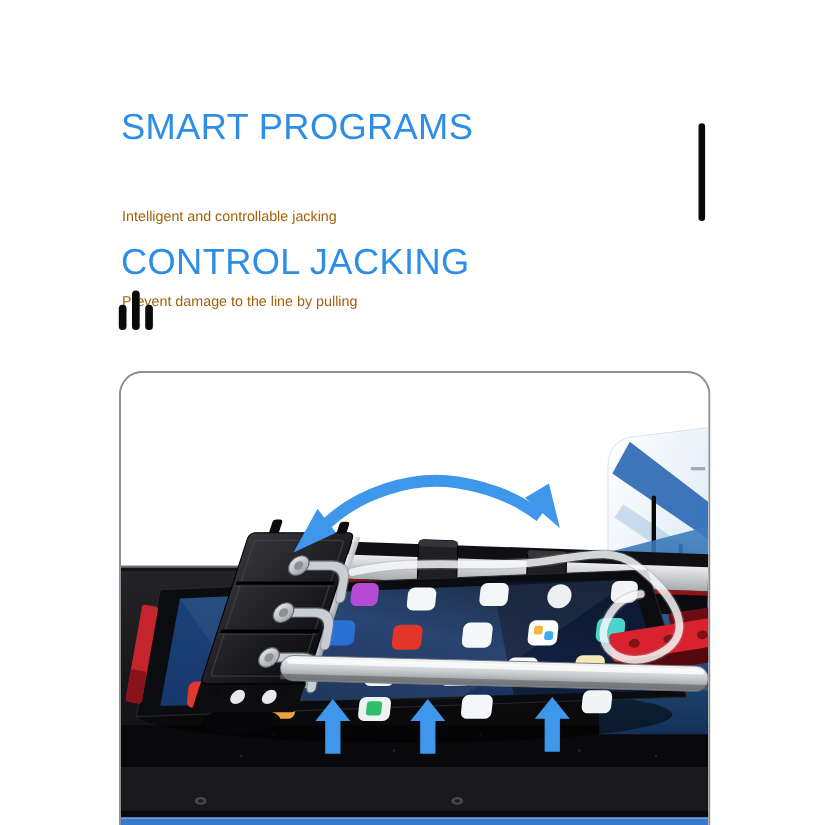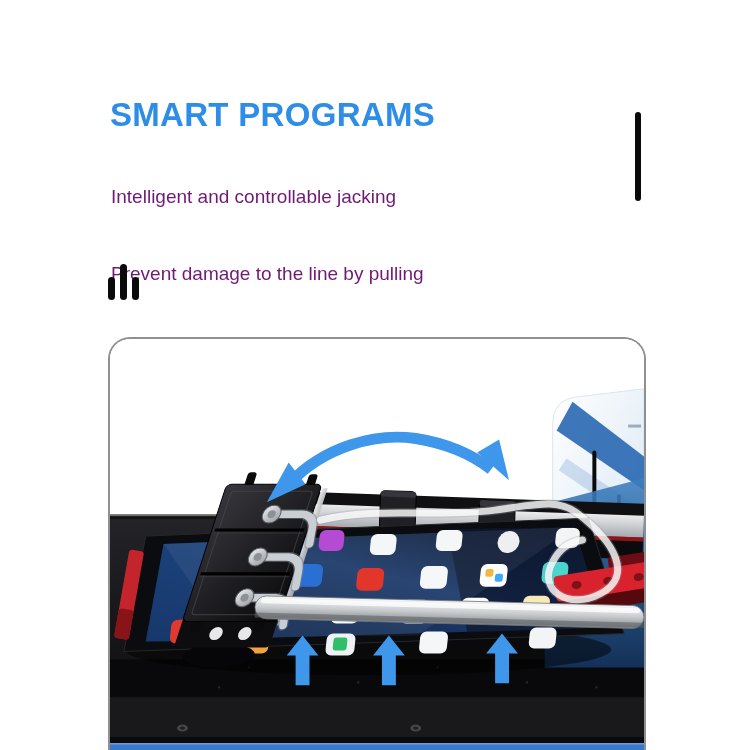--- a/index.html
+++ b/index.html
@@ -2,26 +2,26 @@
 <html style="--accent-blue: #2E8EE7; --arrow-blue: #3E97EA; --machine-stripe-blue: #2E6CB4; --bed-black: #1B1B1E; --red-part: #D8232F; --bottom-strip-blue: #3A78C9;"><head>
 <meta charset="utf-8">
 <style>
   html,body{margin:0;padding:0;}
   body{
     width:750px;height:750px;overflow:hidden;background:#ffffff;
     font-family:"Liberation Sans", sans-serif;position:relative;
   }
   .page-title{
     position:absolute;left:110px;top:12px;
-    font-size:33px;font-weight:bold;line-height:41px;
+    font-size:33px;font-weight:normal;line-height:41px;
     color:var(--accent-blue,#2E8EE7);letter-spacing:.3px;white-space:pre;
   }
   .desc{
     position:absolute;left:111px;top:133px;
-    font-size:19px;line-height:25.5px;color:#701a75;white-space:pre;
+    font-size:13px;line-height:25.5px;color:#a16207;white-space:pre;
   }
   .bars-icon{
     position:absolute;left:108px;top:262px;width:40px;height:38px;
     display:flex;align-items:flex-end;gap:5px;
   }
   .bars-icon span{display:block;width:7px;background:#0a0a0a;border-radius:4px;}
   .bars-icon .b1{height:23px}
   .bars-icon .b2{height:36px}
   .bars-icon .b3{height:23px}
   .v-accent{
@@ -33,20 +33,21 @@
     border:2px solid #8f9094;border-bottom:none;border-radius:22px 22px 0 0;
     overflow:hidden;box-sizing:border-box;background:#fff;
   }
   figure.photo svg{display:block;width:100%;height:100%;}
 </style>
 </head>
 <body>
 
 <div class="page-title">
   <div>SMART PROGRAMS</div>
+  <div>CONTROL JACKING</div>
 </div>
 
 <div class="desc">
   <div>Intelligent and controllable jacking</div>
   <div>Prevent damage to the line by pulling</div>
 </div>
 
 <div class="bars-icon">
   <span class="b1"></span>
   <span class="b2"></span>

